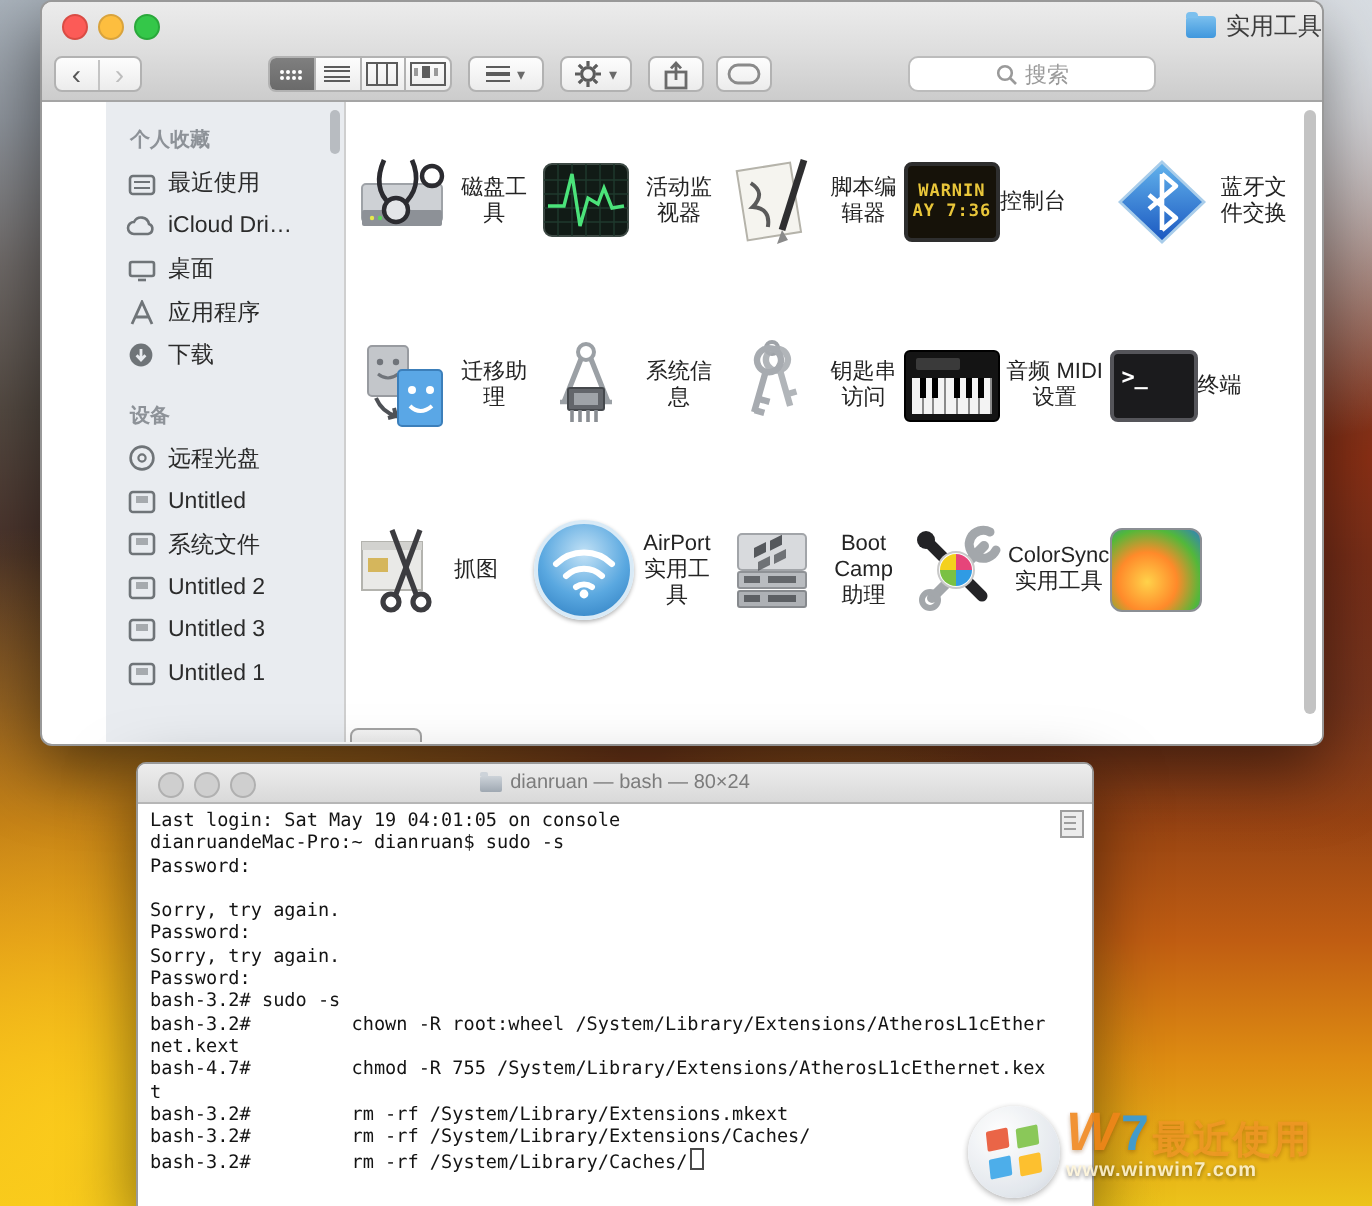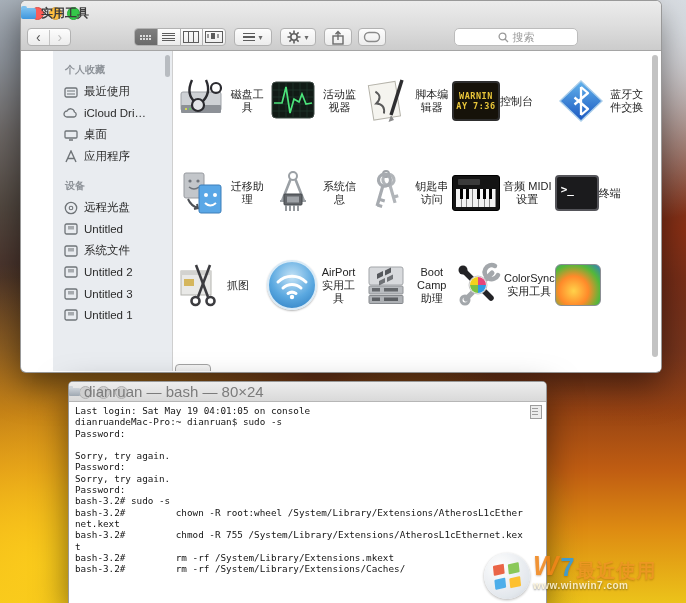--- a/index.html
+++ b/index.html
@@ -15,21 +15,21 @@
   .win{position:absolute;border-radius:6px;box-shadow:0 12px 34px rgba(0,0,0,.5);border:1px solid rgba(70,70,70,.55);overflow:hidden;background:#fff;}
   .lights{position:absolute;left:10px;top:6px;display:flex;gap:5px;}
   .light{width:11px;height:11px;border-radius:50%;}
   .lt-red{background:#fc5b57;border:1px solid #d94c44;}
   .lt-yellow{background:#fdbe3f;border:1px solid #d9a33c;}
   .lt-green{background:#34c749;border:1px solid #2aa83b;}
   .lt-grey{background:#cfcfcf;border:1px solid #b0b0b0;}
   
   .finder{left:20px;top:0;width:640px;height:371px;}
   .f-titlebar{position:relative;height:24px;background:linear-gradient(#ececec,#dedede);}
-  .f-title{position:absolute;left:0;right:0;top:0;height:24px;display:flex;align-items:center;justify-content:flex-start;gap:5px;font-size:12px;color:#3c3c3c;font-weight:bold;}
+  .f-title{position:absolute;left:0;right:0;top:0;height:24px;display:flex;align-items:center;justify-content:flex-end;gap:5px;font-size:12px;color:#3c3c3c;font-weight:normal;}
   .mini-folder{width:15px;height:11px;border-radius:2px;background:linear-gradient(#7cc0ee,#3f97dd);position:relative;}
   .mini-folder::before{content:"";position:absolute;left:0;top:-2px;width:6px;height:3px;border-radius:2px 2px 0 0;background:#7cc0ee;}
   .f-toolbar{position:relative;height:25px;background:linear-gradient(#dedede,#cccccc);border-bottom:1px solid #a5a5a5;}
   .tb{position:absolute;top:3px;height:18px;box-sizing:border-box;background:linear-gradient(#fdfdfd,#ececec);border:1px solid #b2b2b2;border-radius:4px;display:flex;align-items:center;justify-content:center;color:#5c5c5c;}
   .navgroup{left:6px;width:44px;padding:0;}
   .navgroup span{flex:1;text-align:center;font-size:14px;line-height:15px;}
   .nav-back{color:#555;border-right:1px solid #c4c4c4;}
   .nav-fwd{color:#bdbdbd;}
   .viewseg{left:113px;width:92px;padding:0;}
   .seg{flex:1;height:100%;display:flex;align-items:center;justify-content:center;border-right:1px solid #b2b2b2;}
@@ -79,21 +79,21 @@
   .midi-keys{position:absolute;left:3px;right:3px;bottom:3px;height:18px;display:flex;background:#fff;}
   .midi-keys i{flex:1;background:#f3f3f3;border-right:1px solid #8a8a8a;}
   .midi-keys b{position:absolute;top:0;width:3.5px;height:10px;background:#000;}
   .icon-airport{width:46px;height:46px;border-radius:50%;background:radial-gradient(circle at 50% 32%,#c3e2f6,#5aa8e0 55%,#2f7fc2 95%);border:2px solid #d9eaf6;box-shadow:0 1px 2px rgba(0,0,0,.3);display:flex;align-items:center;justify-content:center;}
   .icon-grapher{width:44px;height:40px;border-radius:6px;background:radial-gradient(circle at 40% 65%,#ffd24a,#ff8a2a 40%,#53b83a 72%,#2f7fc2 100%);border:1px solid #8b8f94;}
   .icon-voiceover{width:34px;height:24px;border-radius:4px;background:linear-gradient(#f4f4f4,#d6d6d6);border:1px solid #a3a3a3;display:flex;align-items:center;justify-content:center;}
   
   .terminal{left:68px;top:381px;width:477px;height:222px;border-radius:5px 5px 0 0;}
   .t-titlebar{position:relative;height:19px;background:linear-gradient(#ededed,#d9d9d9);border-bottom:1px solid #b6b6b6;}
   .terminal .lights{top:4px;}
-  .t-title{position:absolute;left:0;right:0;top:0;height:19px;display:flex;align-items:center;justify-content:flex-start;gap:4px;font-size:15px;color:#7c7c7c;}
+  .t-title{position:absolute;left:0;right:0;top:0;height:19px;display:flex;align-items:center;justify-content:center;gap:4px;font-size:10px;color:#7c7c7c;}
   .t-mini{width:11px;height:8px;border-radius:1px;background:linear-gradient(#cdd3d9,#9fa8b2);position:relative;}
   .t-mini::before{content:"";position:absolute;left:0;top:-2px;width:4px;height:2px;background:#cdd3d9;border-radius:1px 1px 0 0;}
   .t-content{position:relative;height:202px;background:#fff;font-family:"DejaVu Sans Mono","Liberation Mono",monospace;font-size:9.3px;color:#141414;padding:3px 0 0 6px;box-sizing:border-box;}
   .tline{height:11.3px;white-space:pre;}
   .cursor{display:inline-block;width:5px;height:9px;border:1px solid #4a4a4a;vertical-align:-1px;margin-left:1px;}
   .t-pagebox{position:absolute;top:3px;right:4px;width:10px;height:12px;background:#ececec;border:1px solid #9d9d9d;}
   .t-pagebox::before{content:"";position:absolute;left:1px;top:2px;width:6px;height:1px;background:#9d9d9d;box-shadow:0 3px 0 #9d9d9d,0 6px 0 #9d9d9d;}
   
   .watermark{position:absolute;left:484px;top:553px;display:flex;align-items:flex-start;gap:3px;opacity:.88;}
   .wm-logo{width:46px;height:46px;border-radius:50%;background:radial-gradient(circle at 35% 30%,#ffffff,#dfe4ea 70%,#c3cad2);box-shadow:0 1px 3px rgba(0,0,0,.35);display:flex;align-items:center;justify-content:center;}
@@ -232,20 +232,29 @@
           <span>桌面</span>
         </div>
         <div class="side-item">
           <span class="si">
               <svg width="14" height="13" viewBox="0 0 14 13">
                 <path d="M2 12 L7 1 L12 12 M4 8.5 H10" fill="none" stroke="#6f7478" stroke-width="1.4"></path>
               </svg>
             </span>
           <span>应用程序</span>
         </div>
+        <div class="side-item">
+          <span class="si">
+              <svg width="13" height="13" viewBox="0 0 13 13">
+                <circle cx="6.5" cy="6.5" r="5.7" fill="#6f7478"></circle>
+                <path d="M6.5 3.5 v5 M4.3 6.6 L6.5 9 L8.7 6.6" stroke="#e9ecf0" stroke-width="1.4" fill="none"></path>
+              </svg>
+            </span>
+          <span>下载</span>
+        </div>
         <div class="side-head" style="margin-top:12px;">设备</div>
         <div class="side-item">
           <span class="si">
               <svg width="14" height="14" viewBox="0 0 14 14">
                 <circle cx="7" cy="7" r="5.7" fill="none" stroke="#6f7478" stroke-width="1.3"></circle>
                 <circle cx="7" cy="7" r="1.8" fill="none" stroke="#6f7478" stroke-width="1.1"></circle>
               </svg>
             </span>
           <span>远程光盘</span>
         </div>
@@ -557,24 +566,25 @@
       <div class="tline">dianruandeMac-Pro:~ dianruan$ sudo -s</div>
       <div class="tline">Password:</div>
       <div class="tline"></div>
       <div class="tline">Sorry, try again.</div>
       <div class="tline">Password:</div>
       <div class="tline">Sorry, try again.</div>
       <div class="tline">Password:</div>
       <div class="tline">bash-3.2# sudo -s</div>
       <div class="tline">bash-3.2#         chown -R root:wheel /System/Library/Extensions/AtherosL1cEther</div>
       <div class="tline">net.kext</div>
-      <div class="tline">bash-3.2#         chmod -R 755 /System/Library/Extensions/AtherosL1cEthernet.kex</div>
+      <div class="tline">bash-4.7#         chmod -R 755 /System/Library/Extensions/AtherosL1cEthernet.kex</div>
       <div class="tline">t</div>
       <div class="tline">bash-3.2#         rm -rf /System/Library/Extensions.mkext</div>
       <div class="tline">bash-3.2#         rm -rf /System/Library/Extensions/Caches/</div>
+      <div class="tline"><span>bash-3.2#         rm -rf /System/Library/Caches/</span><span class="cursor"></span></div>
     </div>
   </div>
 
   <div class="watermark">
     <div class="wm-logo">
       <div class="wm-flag">
           <i class="wm-r"></i>
           <i class="wm-g"></i>
           <i class="wm-b"></i>
           <i class="wm-y"></i>

